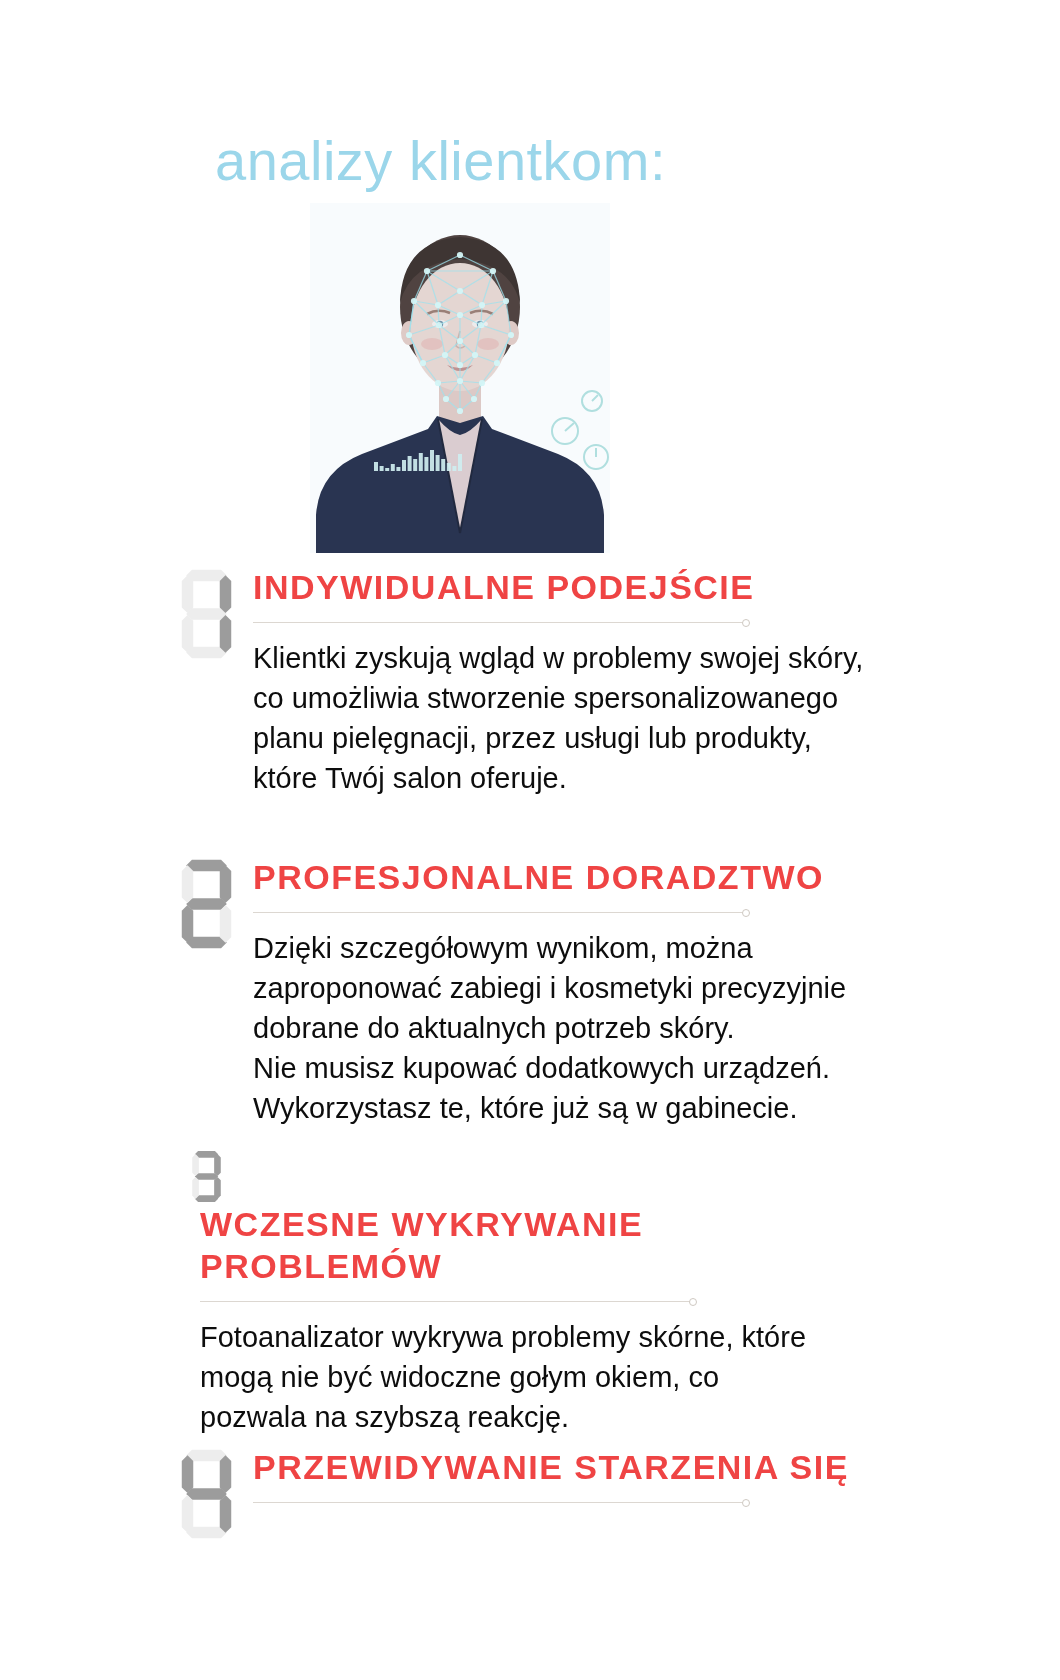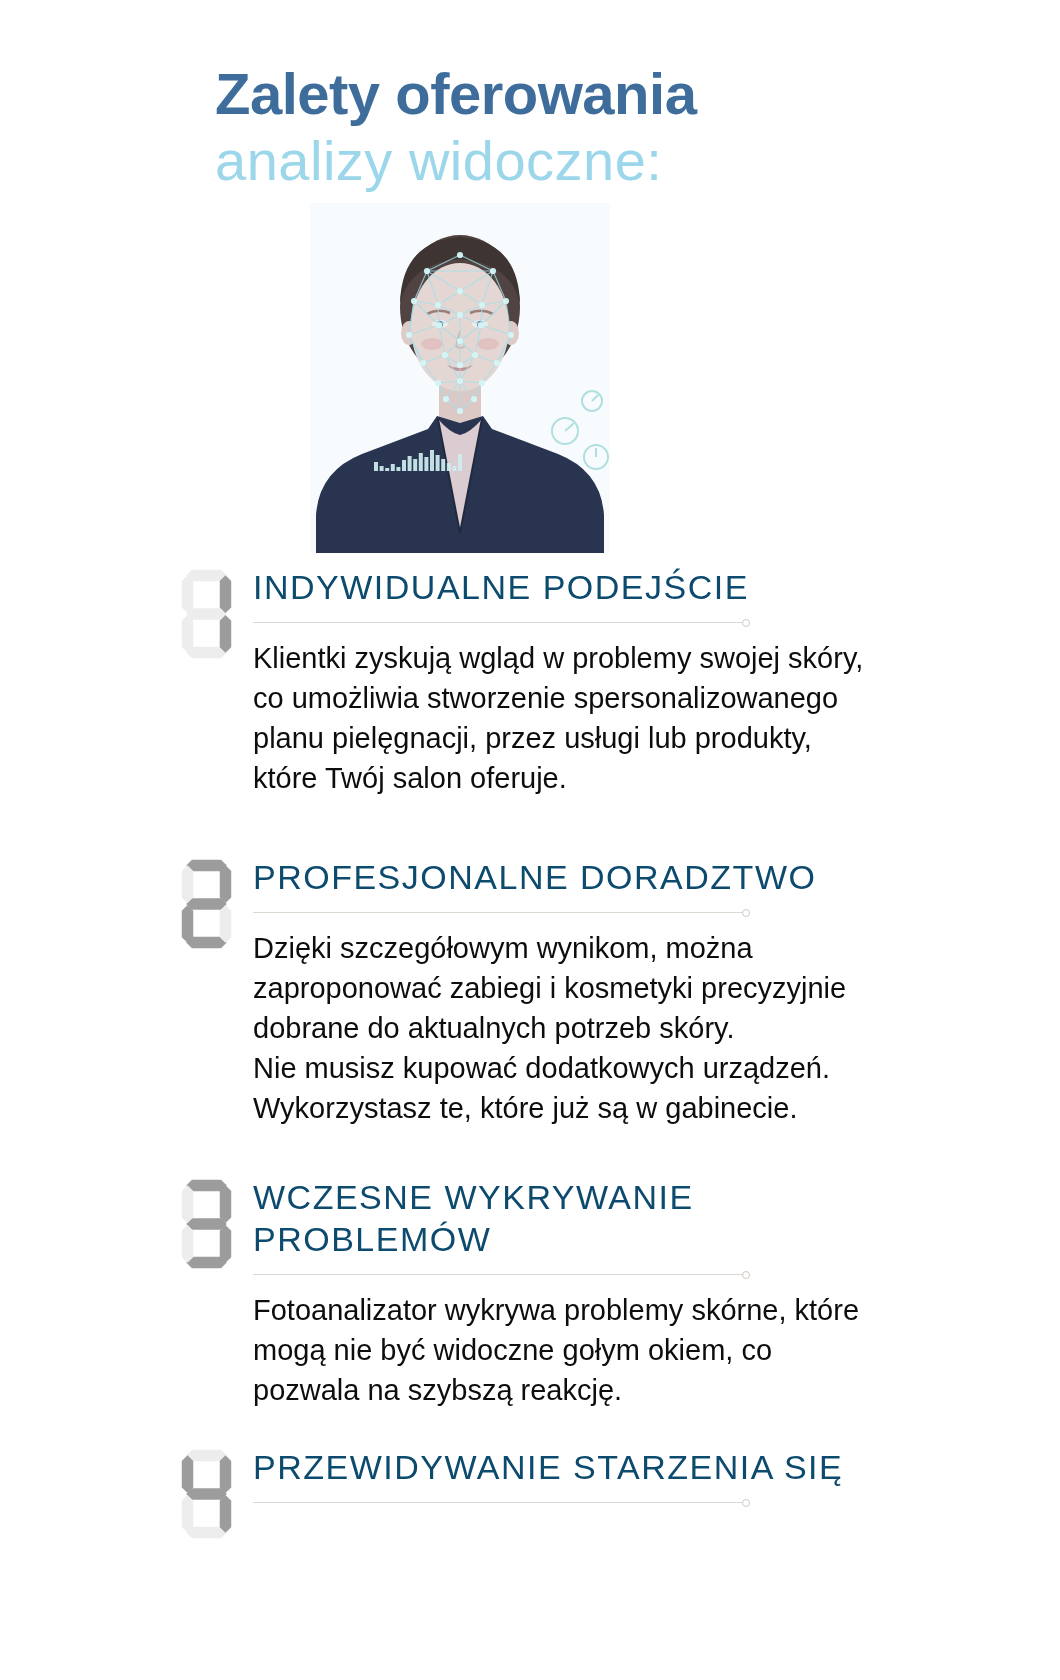--- a/index.html
+++ b/index.html
@@ -15,47 +15,46 @@
   }
   .title-line2{
     position:absolute;left:215px;top:130px;
     font-size:56px;font-weight:400;letter-spacing:0.5px;
     color:#9bd6ea;line-height:1.12;white-space:nowrap;
   }
   
   .illustration{position:absolute;left:310px;top:203px;width:300px;height:350px;}
   
   .section{position:absolute;left:180px;width:700px;display:flex;align-items:flex-start;}
-  .sec1{top:566px;} .sec2{top:856px;} .sec3{top:1176px;} .sec4{top:1446px;}
+  .sec1{top:566px;} .sec2{top:856px;} .sec3{top:1148px;flex-direction:column;} .sec4{top:1446px;}
   .digit{flex:0 0 53px;margin-top:2px;}
   .sec-content{margin-left:20px;width:640px;}
   .sec-title{
-    font-size:34px;font-weight:400;letter-spacing:1.5px;
-    color:#0c4a6e;line-height:42px;white-space:pre-line;margin:0;
+    font-size:34px;font-weight:700;letter-spacing:1.5px;
+    color:#ef4444;line-height:42px;white-space:pre-line;margin:0;
   }
   .divider{
     position:relative;margin-top:14px;width:493px;height:1px;background:#dcd7d1;
   }
   .divider::after{
     content:'';position:absolute;right:-4px;top:-3px;width:6px;height:6px;
     border:1px solid #cfc9c2;border-radius:50%;background:#ffffff;
   }
   .sec-body{
     margin-top:15px;font-size:29px;font-weight:400;color:#0d0d0d;
     line-height:40px;white-space:pre-line;
   }
   .sec-body b{font-weight:400;}
 </style>
 </head>
 <body>
 
 <div id="page">
 
-  <div class="title-line1">Zalety oferowania</div>
-  <div class="title-line2">analizy widoczne:</div>
+  <div class="title-line2">analizy klientkom:</div>
 
   <div class="illustration">
     <svg width="300" height="350" viewBox="0 0 300 350" xmlns="http://www.w3.org/2000/svg">
 
       <ellipse cx="150" cy="104" rx="60" ry="72" fill="#44332e"></ellipse>
       <path d="M90,100 Q92,38 150,34 Q208,38 210,100 Q200,60 150,56 Q100,60 90,100 Z" fill="#30231f"></path>
 
       <ellipse cx="99" cy="130" rx="8" ry="12" fill="#e2c9c2"></ellipse>
       <ellipse cx="201" cy="130" rx="8" ry="12" fill="#e2c9c2"></ellipse>
 

